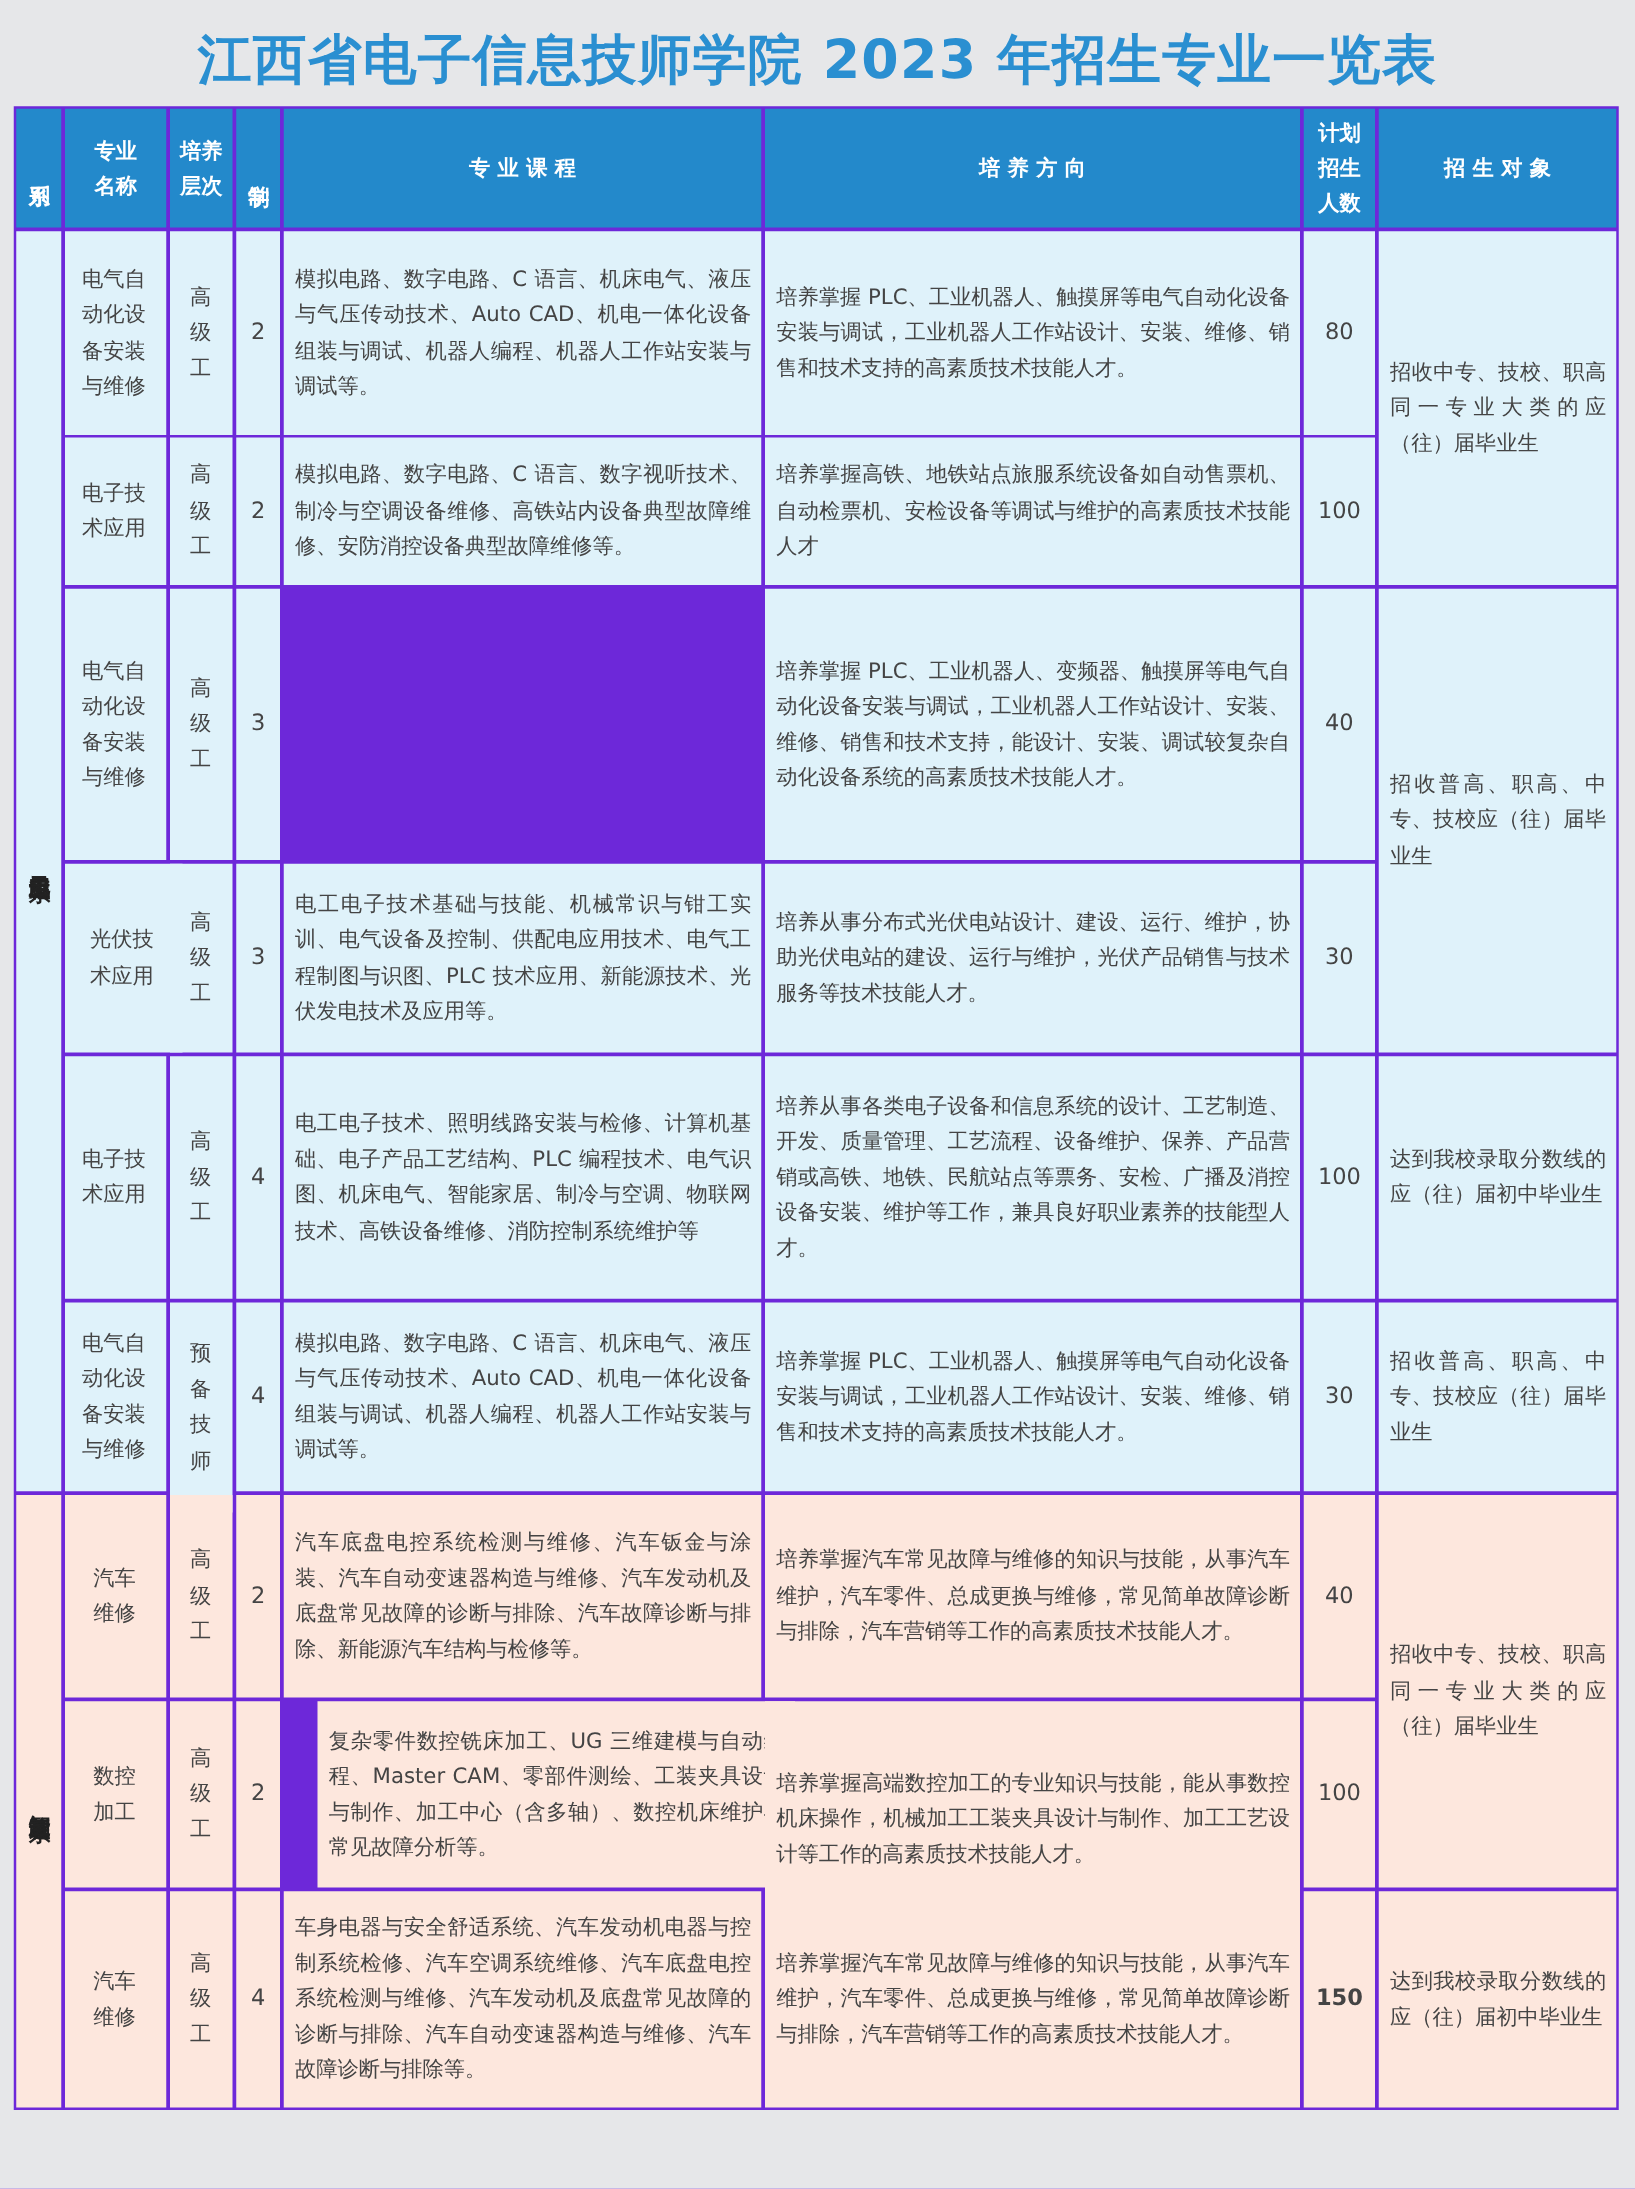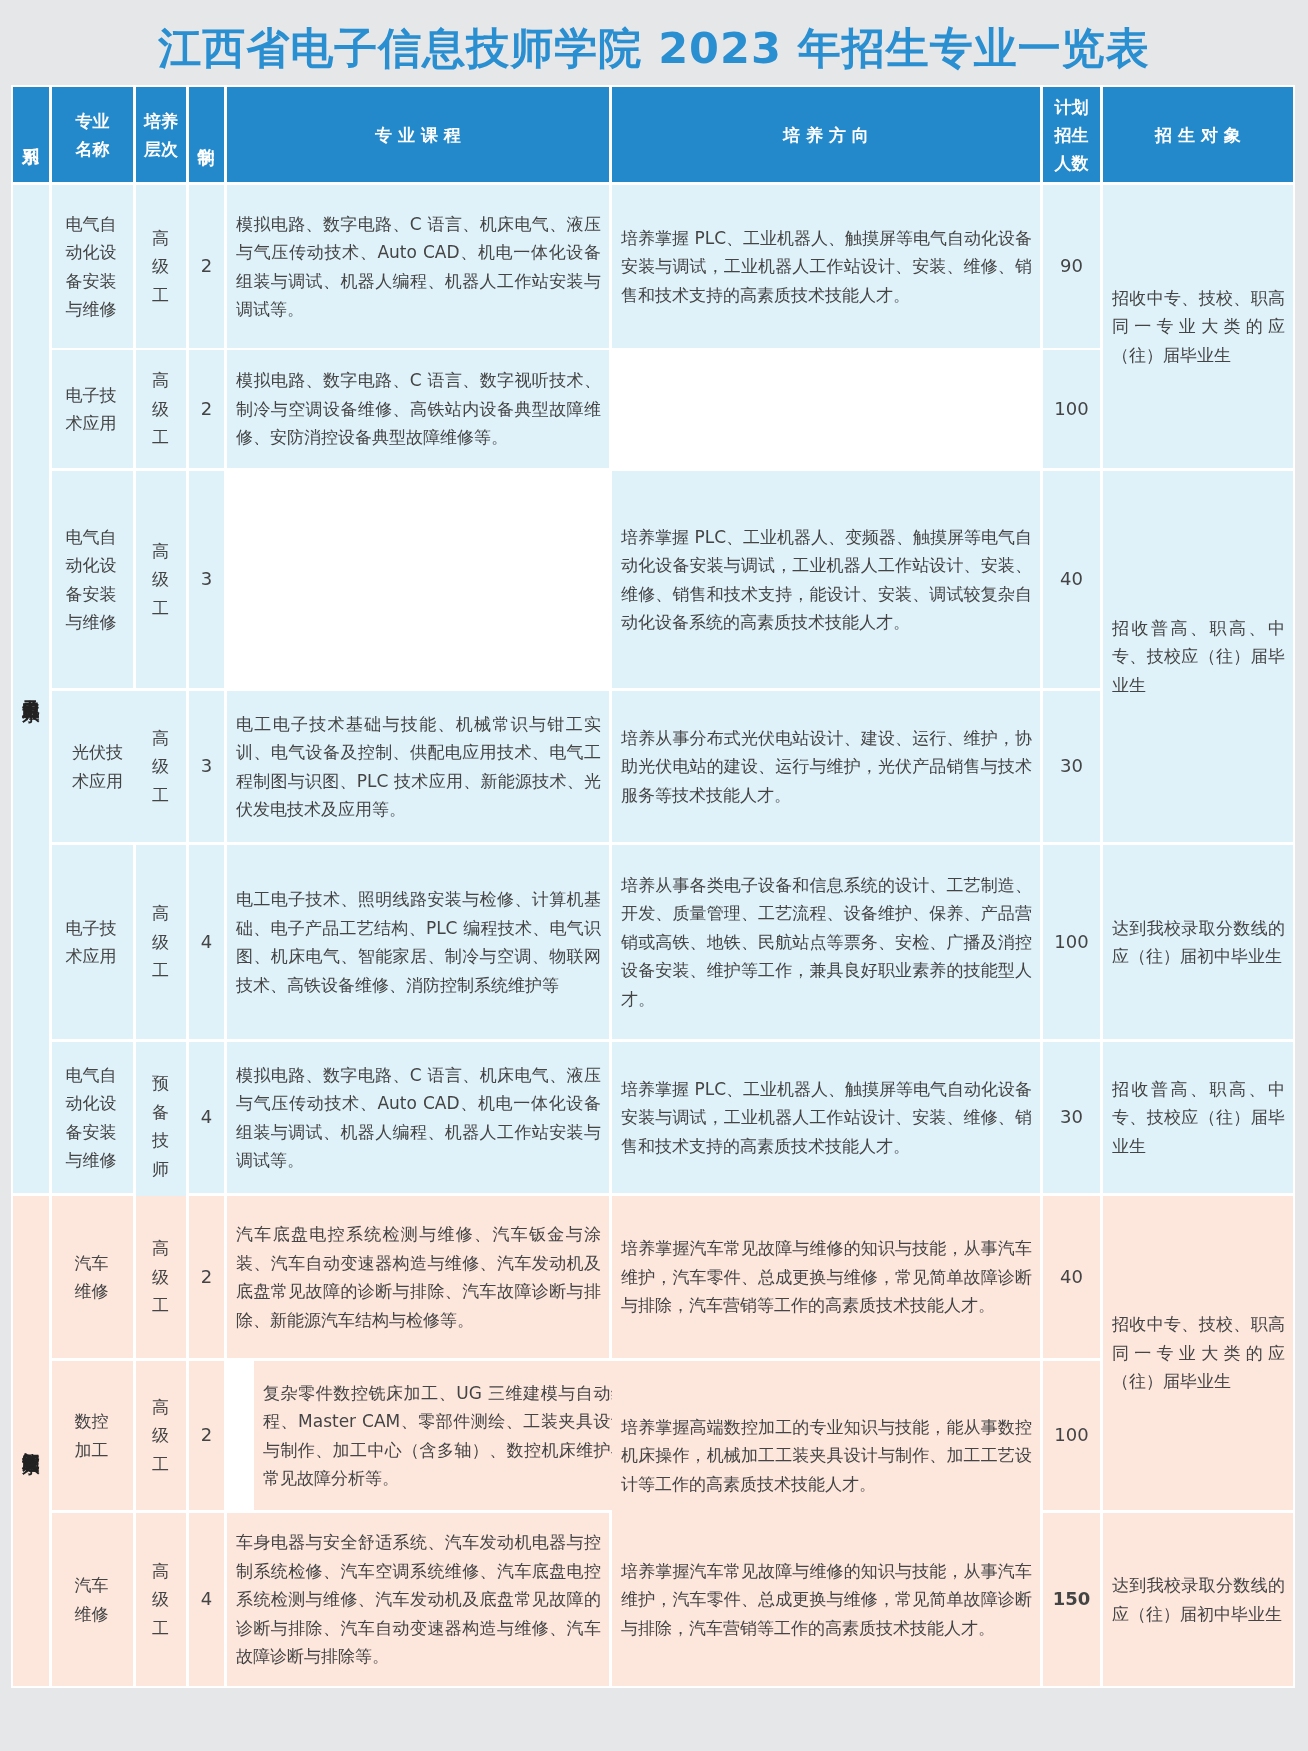--- a/index.html
+++ b/index.html
@@ -14,21 +14,21 @@
     position: absolute; left: 0; top: 20px; width: 1308px;
     text-align: center;
     font-size: 43px; font-weight: bold;
     color: #2a8fd1;
     letter-spacing: 1px;
     line-height: 56px;
   }
   .table {
     position: absolute; left: 11px; top: 85px;
     width: 1284px; height: 1603px;
-    background: #ffffff;
+    background: #6d28d9;
   }
   .cell {
     position: absolute;
     box-sizing: border-box;
     display: flex; align-items: center; justify-content: center;
     color: #444;
     font-size: 17px;
     line-height: 28.5px;
   }
   .hdr { background: #2389cb; color: #fff; font-weight: bold; font-size: 17px; text-align: center; line-height: 28px; }
@@ -88,35 +88,38 @@
   <div class="cell blue num" style="left:178px;top:100px;width:35px;height:163px;">
       <span>2</span>
     </div>
   <div class="cell blue txt" style="left:216px;top:100px;width:382px;height:163px;">
       <span>模拟电路、数字电路、C 语言、机床电气、液压与气压传动技术、Auto CAD、机电一体化设备组装与调试、机器人编程、机器人工作站安装与调试等。</span>
     </div>
   <div class="cell blue txt" style="left:601px;top:100px;width:428px;height:163px;">
       <span>培养掌握 PLC、工业机器人、触摸屏等电气自动化设备安装与调试，工业机器人工作站设计、安装、维修、销售和技术支持的高素质技术技能人才。</span>
     </div>
   <div class="cell blue num" style="left:1032px;top:100px;width:57px;height:163px;">
-      <span>90</span>
+      <span>80</span>
     </div>
 
   <div class="cell blue narrow" style="left:41px;top:265px;width:81px;height:118px;">
       <span style="display:block;width:54px;">电子技术应用</span>
     </div>
   <div class="cell blue" style="left:125px;top:265px;width:50px;height:118px;">
       <span style="display:block;width:18px;">高级工</span>
     </div>
   <div class="cell blue num" style="left:178px;top:265px;width:35px;height:118px;">
       <span>2</span>
     </div>
   <div class="cell blue txt" style="left:216px;top:265px;width:382px;height:118px;">
       <span>模拟电路、数字电路、C 语言、数字视听技术、制冷与空调设备维修、高铁站内设备典型故障维修、安防消控设备典型故障维修等。</span>
     </div>
+  <div class="cell blue txt" style="left:601px;top:265px;width:428px;height:118px;">
+      <span>培养掌握高铁、地铁站点旅服系统设备如自动售票机、自动检票机、安检设备等调试与维护的高素质技术技能人才</span>
+    </div>
   <div class="cell blue num" style="left:1032px;top:265px;width:57px;height:118px;">
       <span>100</span>
     </div>
 
   <div class="cell blue narrow" style="left:41px;top:386px;width:81px;height:217px;">
       <span style="display:block;width:54px;">电气自动化设备安装与维修</span>
     </div>
   <div class="cell blue" style="left:125px;top:386px;width:50px;height:217px;">
       <span style="display:block;width:18px;">高级工</span>
     </div>

